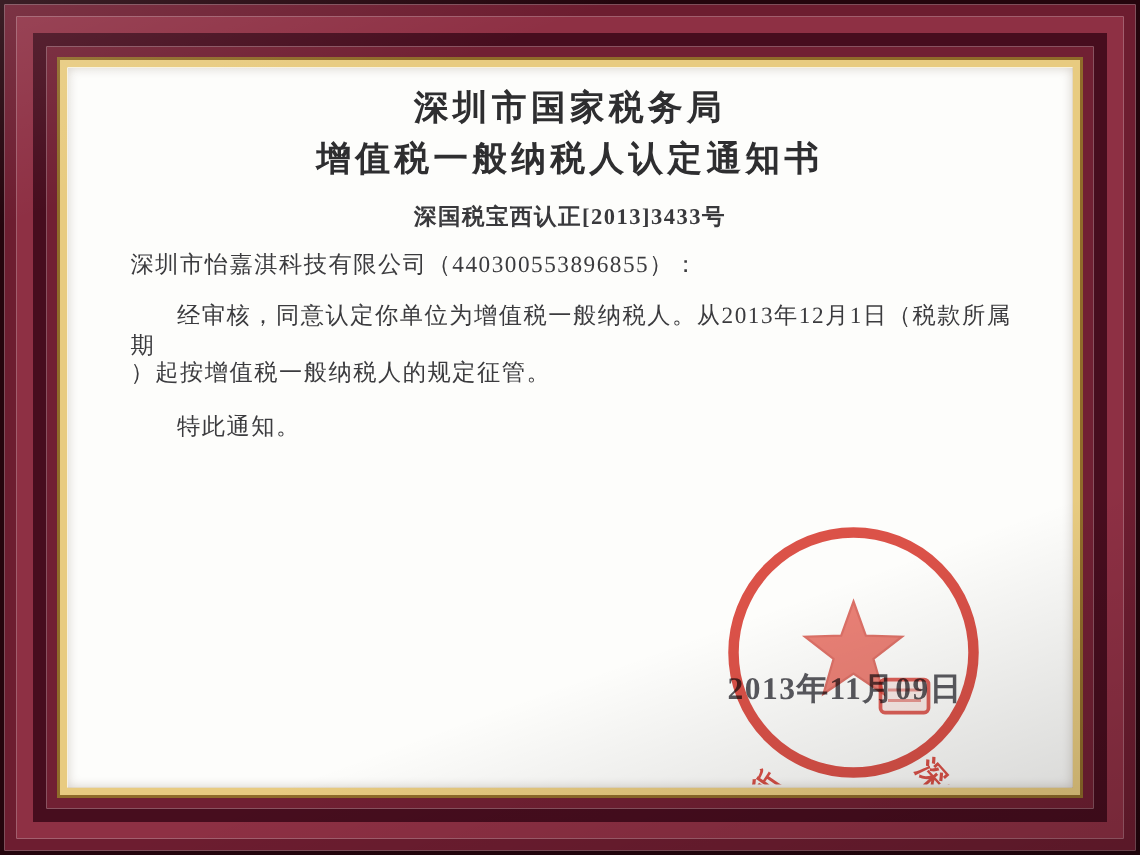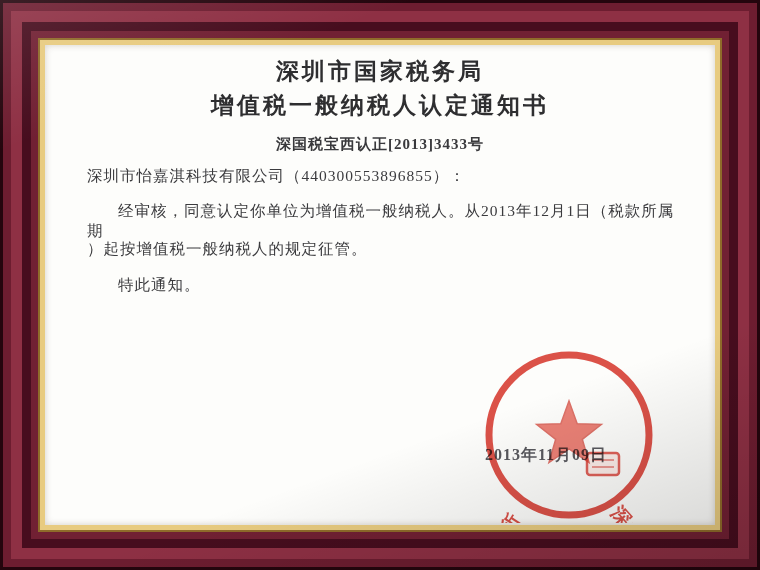--- a/index.html
+++ b/index.html
@@ -45,21 +45,21 @@
   .body-line {
     position:absolute; left:42px; right:30px;
     font-size:15.5px; color:#3b3b3e; letter-spacing:1px; line-height:20px;
   }
   .body-line-1 { top:156px; text-indent:2em; }
   .body-line-2 { top:194px; }
   .closing { top:230px; text-indent:2em; }
   
   .issue-date {
     position:absolute; left:440px; top:400px;
-    font-size:16px; font-weight:600; color:#55555a;
+    font-size:21px; font-weight:600; color:#55555a;
     letter-spacing:1px; white-space:nowrap; z-index:1;
   }
   
   .seal {
     position:absolute; left:436px; top:302px; width:176px; height:176px;
     z-index:2; mix-blend-mode:multiply; opacity:.92;
   }
   .seal svg { width:100%; height:100%; }
 </style>
 </head>

